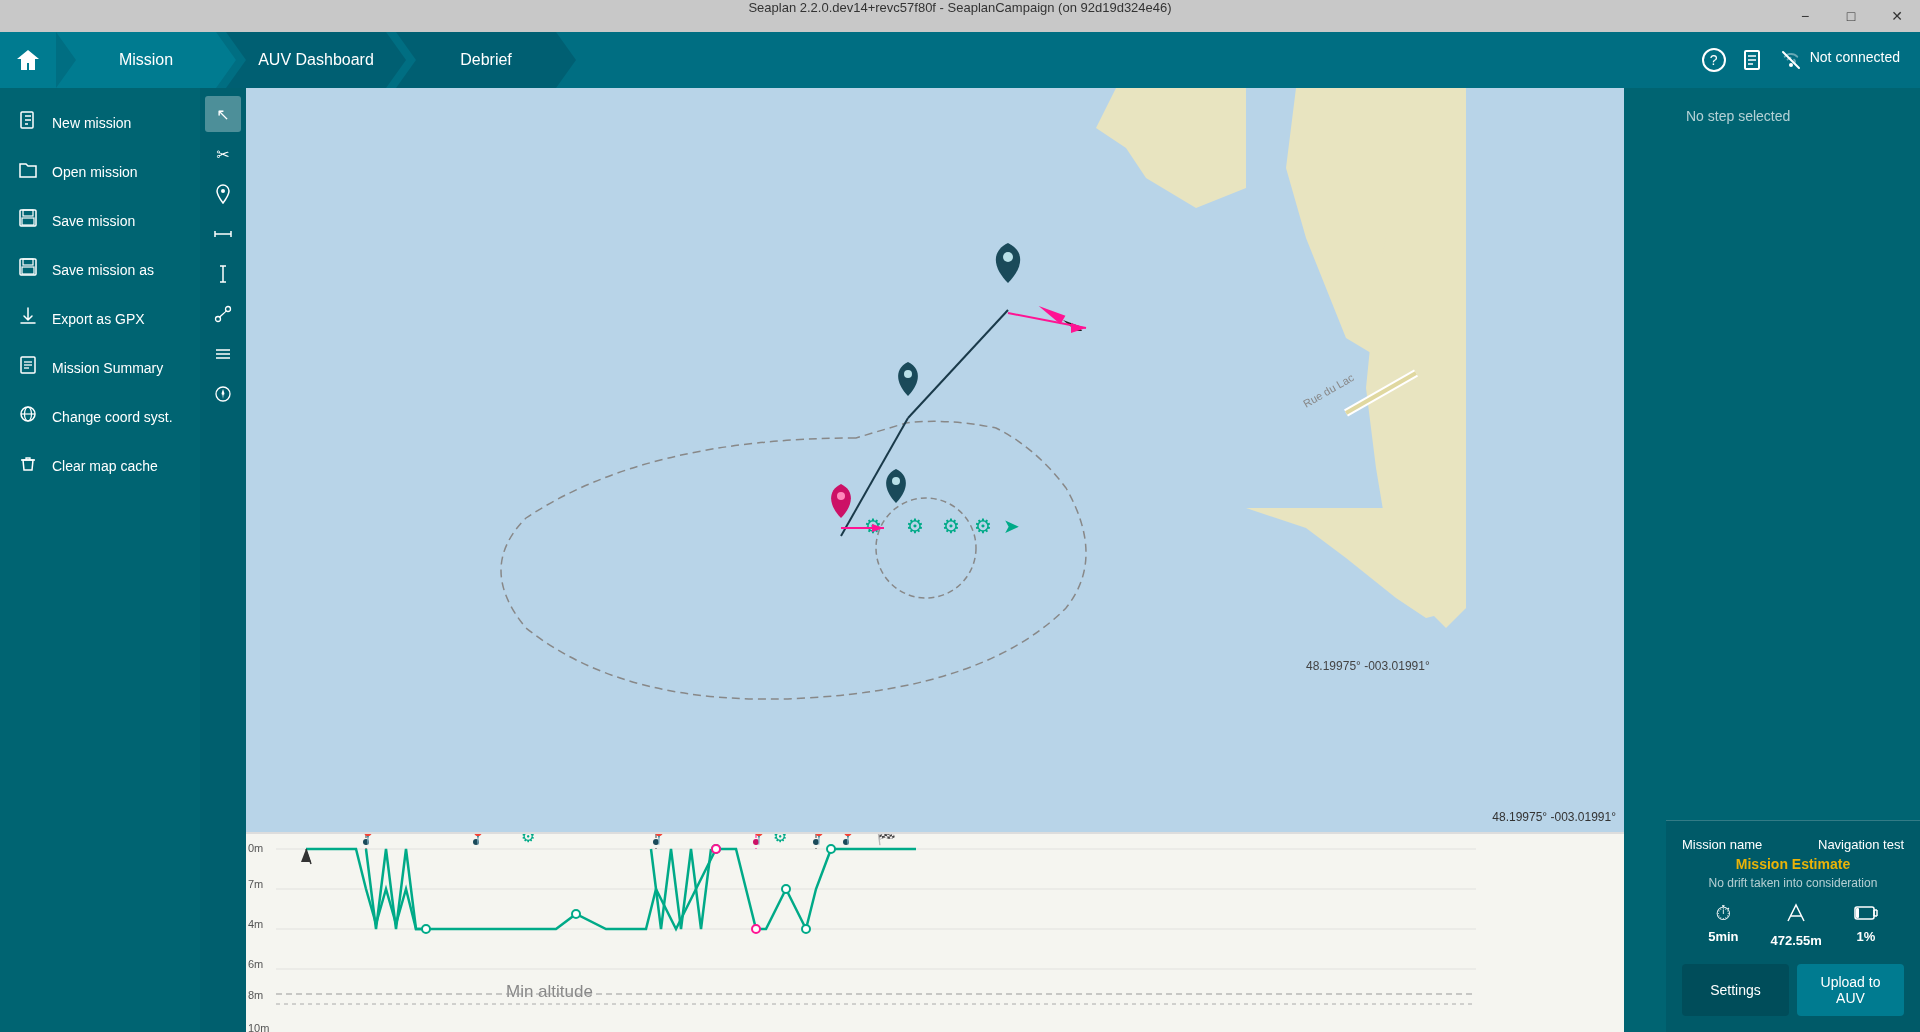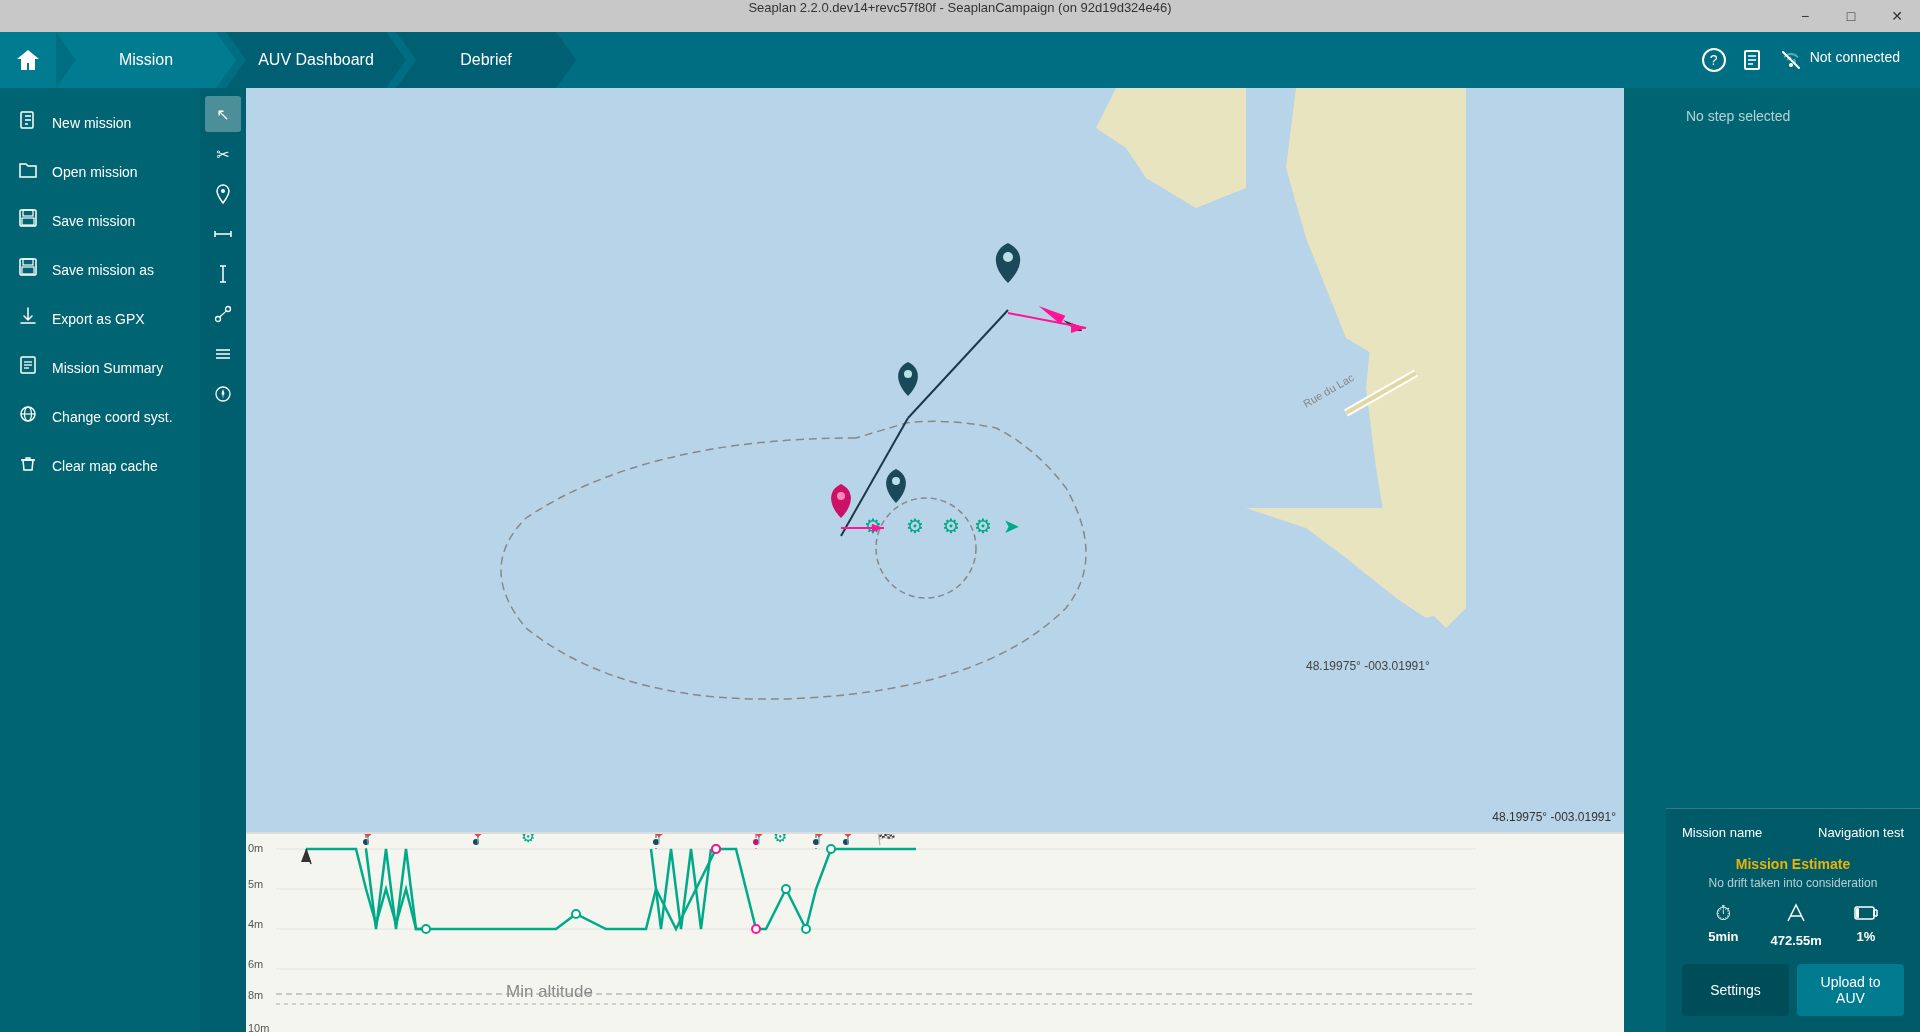--- a/index.html
+++ b/index.html
@@ -104,21 +104,21 @@
       flex-shrink: 0;
       padding-left: 42px;
     }
     #step-info {
       flex: 1; padding: 20px; color: white; font-size: 14px;
     }
     #mission-info {
       padding: 16px; background: #005a68; border-top: 1px solid rgba(255,255,255,0.2);
     }
     .mission-name-row {
-      display: flex; justify-content: space-between; color: white; font-size: 13px; margin-bottom: 16px;
+      display: flex; justify-content: space-between; color: white; font-size: 13px; margin-bottom: 4px;
     }
     .mission-estimate-title {
       text-align: center; color: #eab308; font-size: 14px; font-weight: bold; margin-bottom: 4px;
     }
     .mission-estimate-sub {
       text-align: center; color: rgba(255,255,255,0.7); font-size: 12px; margin-bottom: 12px;
     }
     .estimate-row {
       display: flex; justify-content: center; gap: 32px; margin-bottom: 16px;
     }
@@ -395,21 +395,21 @@
           <polygon points="638,440 626,436 626,444" fill="#ff1493"></polygon>
 
           <text x="1060" y="582" font-size="12" fill="#444">48.19975° -003.01991°</text>
         </svg>
         <div class="map-coords">48.19975° -003.01991°</div>
       </div>
 
       <div id="profile">
 
         <div class="profile-depth-label" style="top:8px;left:2px;">0m</div>
-        <div class="profile-depth-label" style="top:44px;left:2px;">5m</div>
+        <div class="profile-depth-label" style="top:44px;left:2px;">7m</div>
         <div class="profile-depth-label" style="top:84px;left:2px;">4m</div>
         <div class="profile-depth-label" style="top:124px;left:2px;">6m</div>
         <div class="profile-depth-label" style="top:155px;left:2px;">8m</div>
         <div class="profile-depth-label" style="top:188px;left:2px;">10m</div>
         <div class="profile-min-alt" style="bottom:30px;left:260px;">Min altitude</div>
 
         <svg id="profile-svg">
 
           <line x1="0" y1="15" x2="1200" y2="15" stroke="#ccc" stroke-width="0.5"></line>
           <line x1="0" y1="55" x2="1200" y2="55" stroke="#ccc" stroke-width="0.5"></line>

